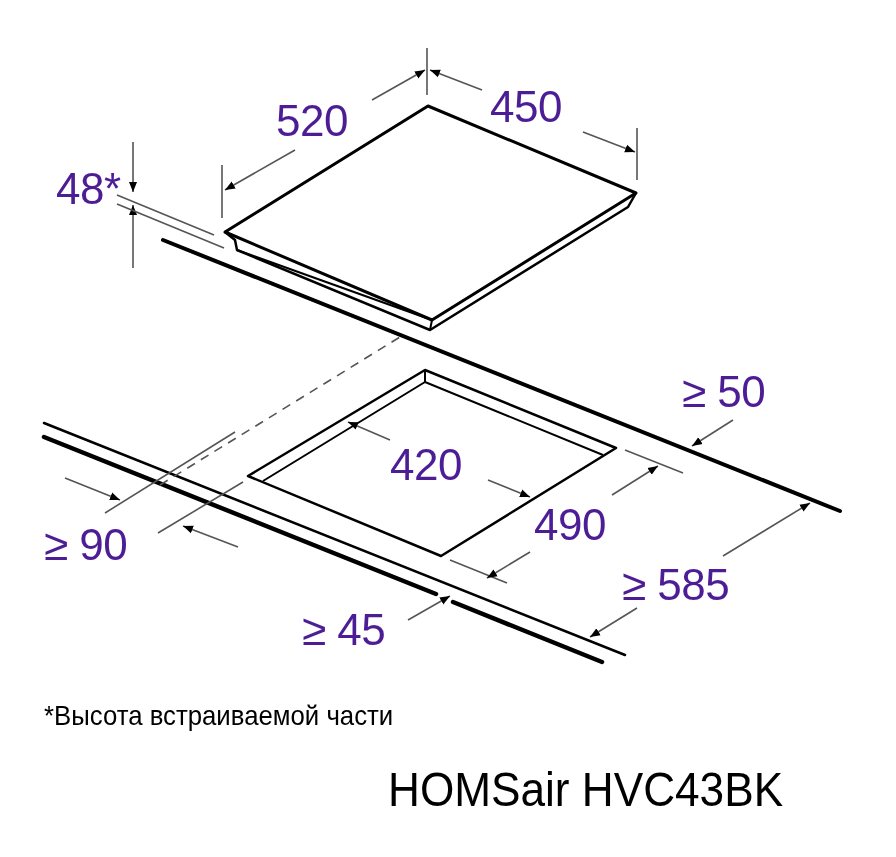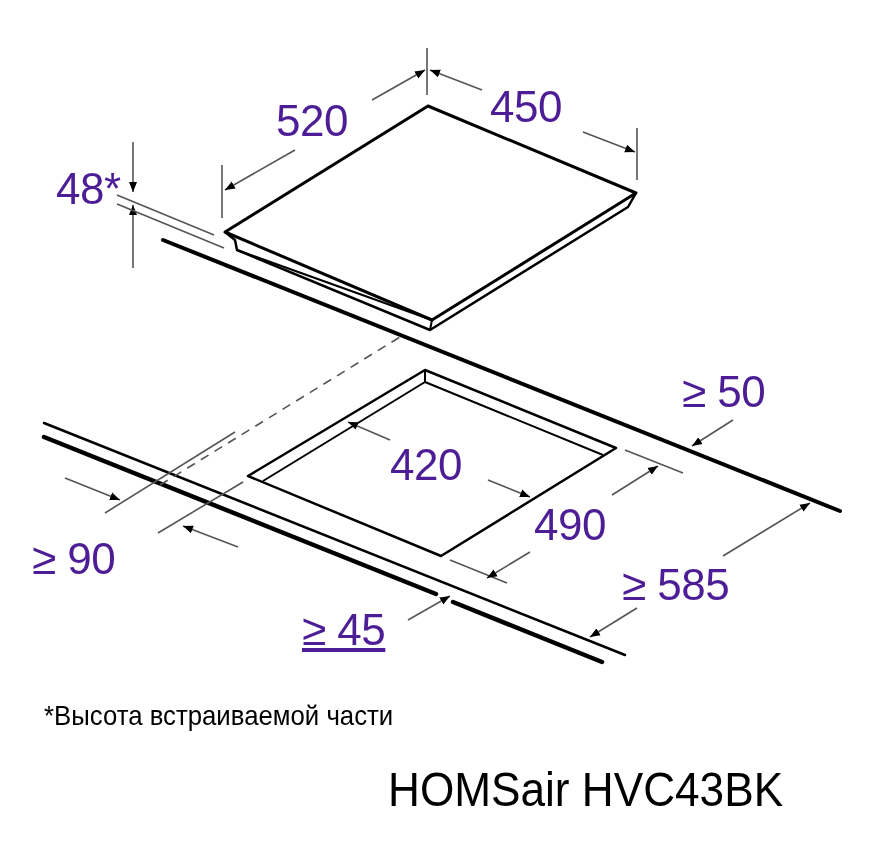--- a/index.html
+++ b/index.html
@@ -95,18 +95,18 @@
     <line x1="637" y1="608" x2="590" y2="637" marker-end="url(#arr)"></line>
   </g>
 </svg>
 
 <div class="dim-label" style="left:276px; top:99px;">520</div>
 <div class="dim-label" style="left:490px; top:85px;">450</div>
 <div class="dim-label" style="left:40px; top:167px;margin-left:16px;">48*</div>
 <div class="dim-label" style="left:390px; top:443px;">420</div>
 <div class="dim-label" style="left:534px; top:503px;">490</div>
 <div class="dim-label" style="left:682px; top:370px;text-align:center;">≥ 50</div>
-<div class="dim-label" style="left:32px; top:523px;margin-top:14px;">≥ 90</div>
-<div class="dim-label" style="left:302px; top:608px;text-decoration:underline;">≥ 45</div>
+<div class="dim-label" style="left:44px; top:523px;">≥ 90</div>
+<div class="dim-label" style="left:302px; top:608px;">≥ 45</div>
 <div class="dim-label" style="left:622px; top:563px;">≥ 585</div>
 
 <div class="footnote">*Высота встраиваемой части</div>
 <div class="model">HOMSair HVC43BK</div>
 
 </body></html>

